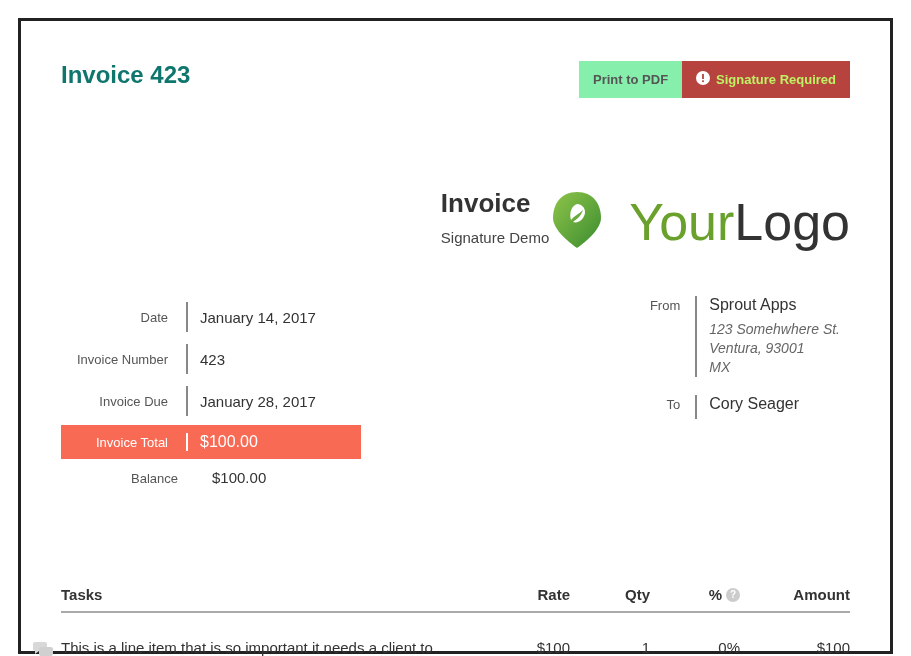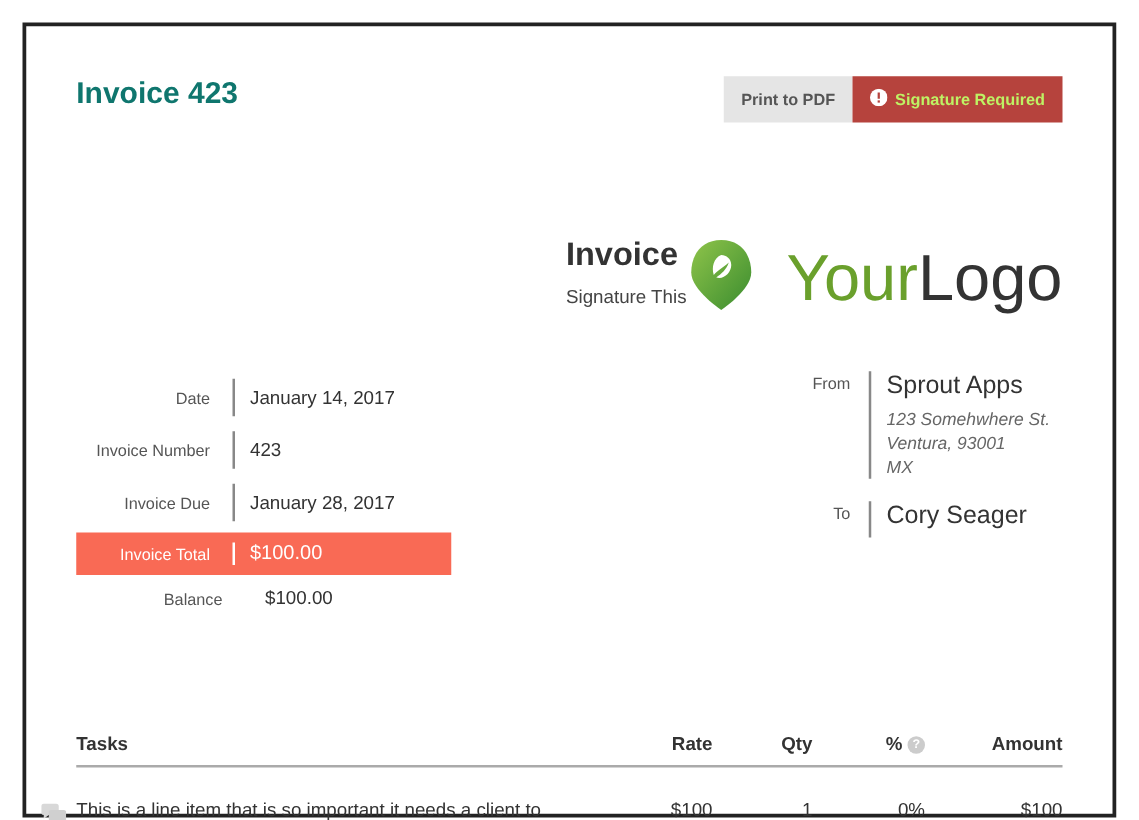--- a/index.html
+++ b/index.html
@@ -35,21 +35,21 @@
       padding: 10px 14px;
       font-size: 13px;
       font-weight: 600;
       cursor: pointer;
       border: none;
       display: flex;
       align-items: center;
       gap: 6px;
     }
     .btn-print {
-      background: #e5e5e5;
+      background: #86efac;
       color: #555;
     }
     .btn-sign {
       background: #b6433d;
       color: #bef264;
     }
     .info-section {
       margin-top: 90px;
       display: flex;
       justify-content: flex-end;
@@ -154,21 +154,21 @@
       color: #555;
       padding-top: 2px;
     }
     .from-content {
       border-left: 2px solid #888;
       padding-left: 12px;
       font-size: 14px;
       color: #333;
     }
     .from-name {
-      font-size: 20px;
+      font-size: 16px;
       font-weight: 400;
       margin-bottom: 6px;
     }
     .from-addr {
       font-style: italic;
       color: #666;
       line-height: 1.35;
       font-size: 14px;
     }
     .to-row {
@@ -247,21 +247,21 @@
             </svg>
         </span>
         <span>Signature Required</span>
       </button>
     </div>
   </div>
 
   <div class="info-section">
     <div class="left-info">
       <div class="invoice-subtitle">Invoice</div>
-      <div class="demo-text">Signature This</div>
+      <div class="demo-text">Signature Demo</div>
     </div>
     <div class="logo">
       <span>
         <svg width="56" height="64" viewBox="0 0 56 64">
           <defs>
             <linearGradient id="g1" x1="0" y1="0" x2="1" y2="1">
               <stop offset="0%" stop-color="#8fc44a"></stop>
               <stop offset="100%" stop-color="#3a8c2f"></stop>
             </linearGradient>
           </defs>

